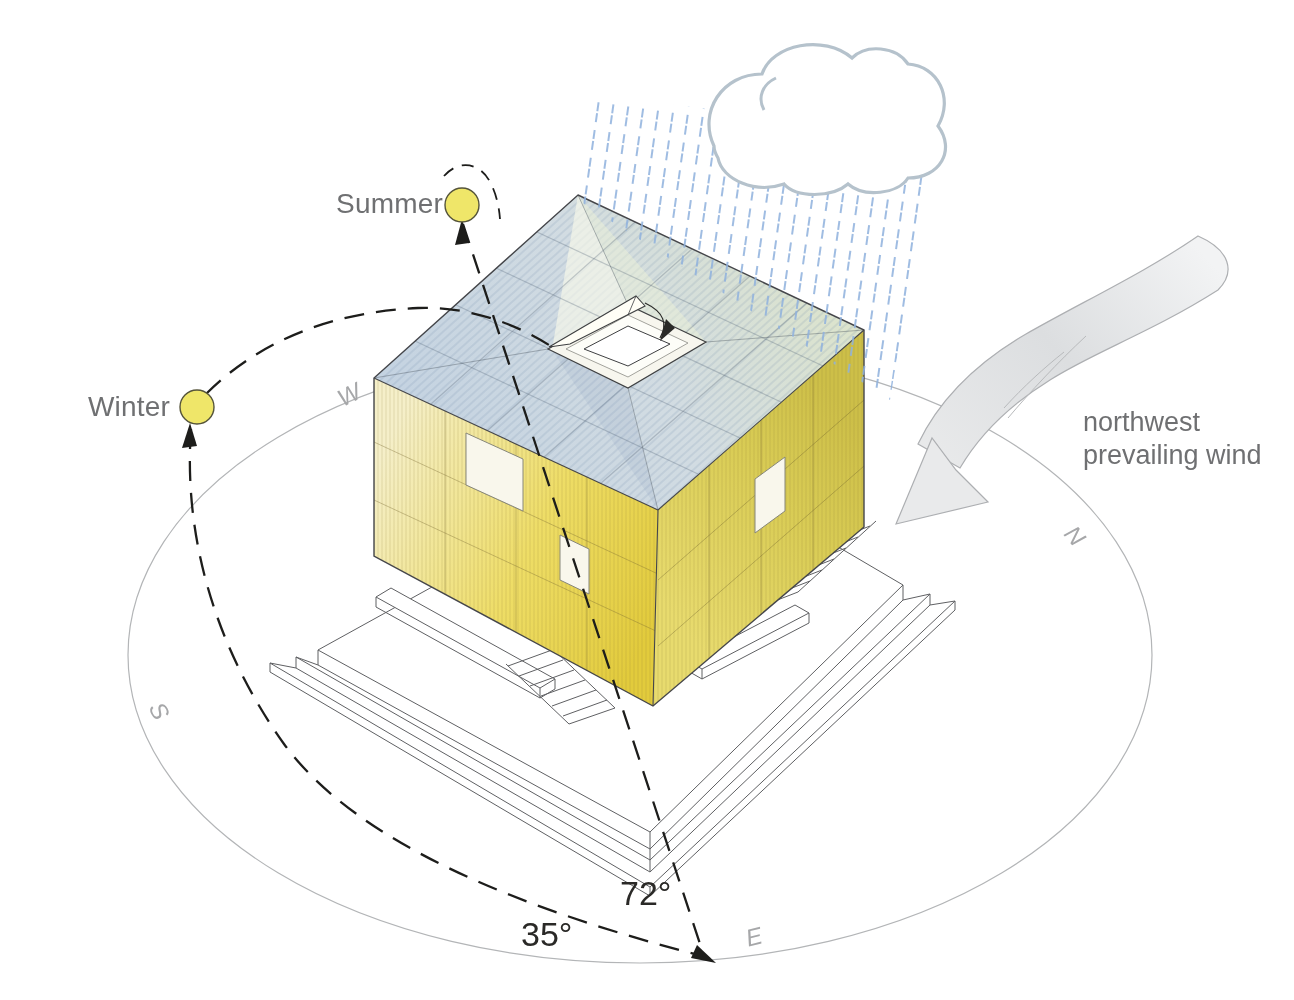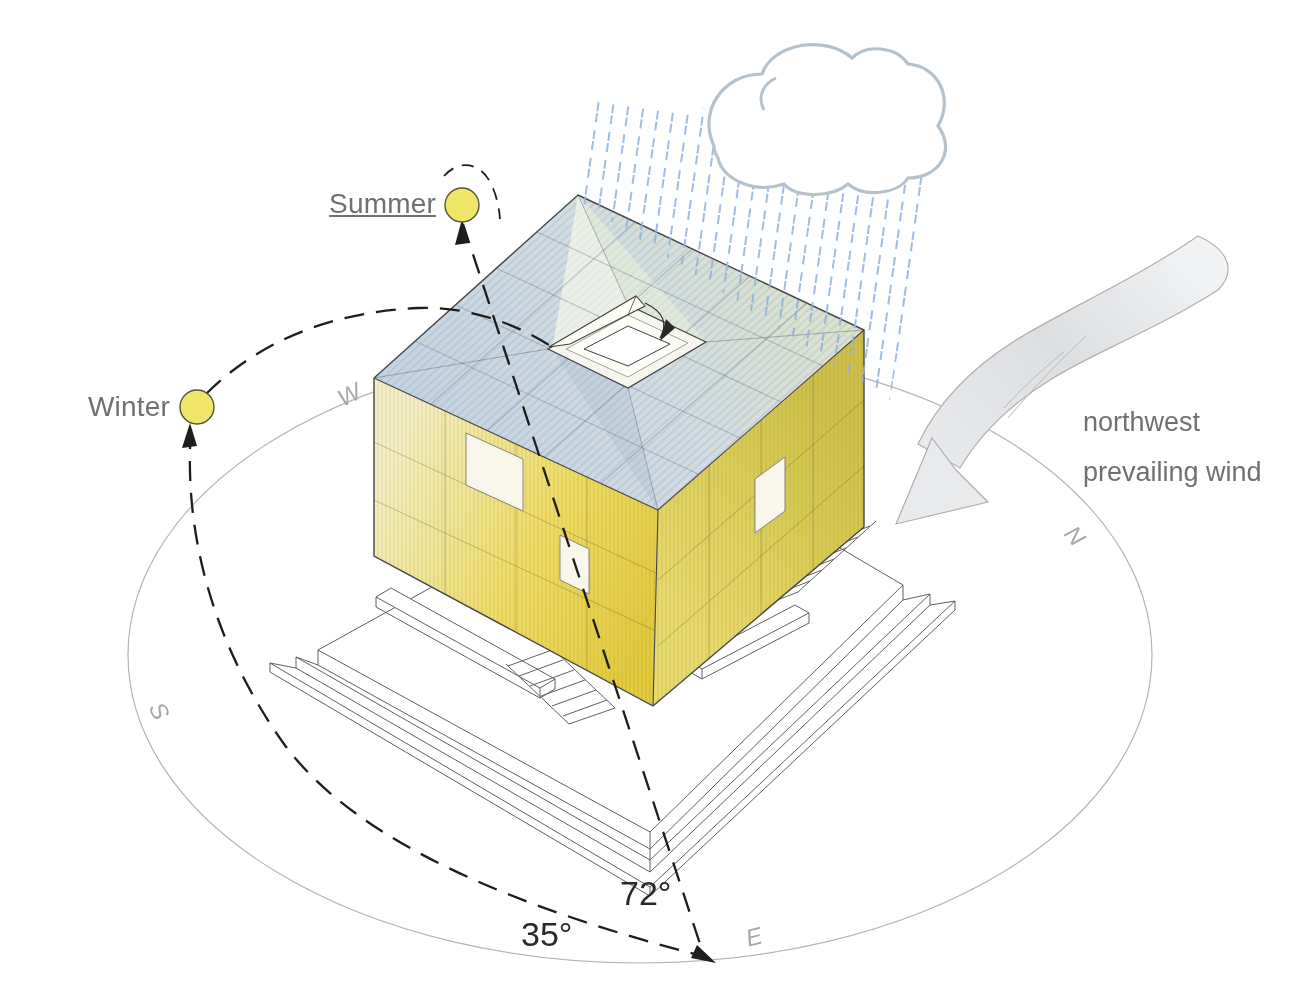--- a/index.html
+++ b/index.html
@@ -181,25 +181,25 @@
 
   <g>
     <path d="M 1198,236 C 1230,250 1236,272 1218,290 C 1152,332 1094,352 1050,380
              C 1008,406 980,434 960,468 L 918,444 C 940,398 978,362 1026,334
              C 1082,302 1146,272 1198,236 Z" fill="url(#windGrad)" stroke="#adafb2" stroke-width="1.2"></path>
     <path d="M 1064,352 C 1044,368 1024,386 1004,408 M 1086,336 C 1058,362 1030,392 1008,418" fill="none" stroke="#b8babc" stroke-width="1"></path>
     <polygon points="896,524 932,438 956,470 988,502" fill="#e9eaeb" stroke="#adafb2" stroke-width="1.2"></polygon>
   </g>
 </svg>
 
-  <div class="lbl right" style="left:296px;top:188px;width:140px;text-decoration:underline;">Summer</div>
+  <div class="lbl right" style="left:303px;top:188px;width:140px;">Summer</div>
   <div class="lbl right" style="left:58px;top:391px;width:112px;">Winter</div>
 
   <div class="windlbl" style="left:1083px;top:406px;">northwest</div>
-  <div class="windlbl" style="left:1083px;top:456px;">prevailing wind</div>
+  <div class="windlbl" style="left:1083px;top:439px;">prevailing wind</div>
 
   <div class="angle" style="left:620px;top:874px;">72°</div>
   <div class="angle" style="left:521px;top:915px;">35°</div>
 
   <div class="compass" style="left:338px;top:381px;transform:rotate(-27deg);">W</div>
   <div class="compass" style="left:1066px;top:522px;transform:rotate(50deg);">N</div>
   <div class="compass" style="left:151px;top:697px;transform:rotate(63deg);">S</div>
   <div class="compass" style="left:746px;top:923px;transform:rotate(-14deg);">E</div>
 
 </div>

